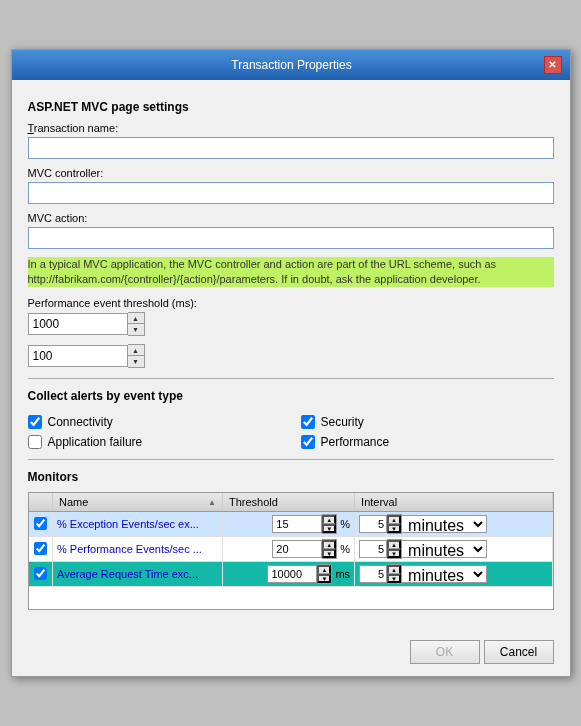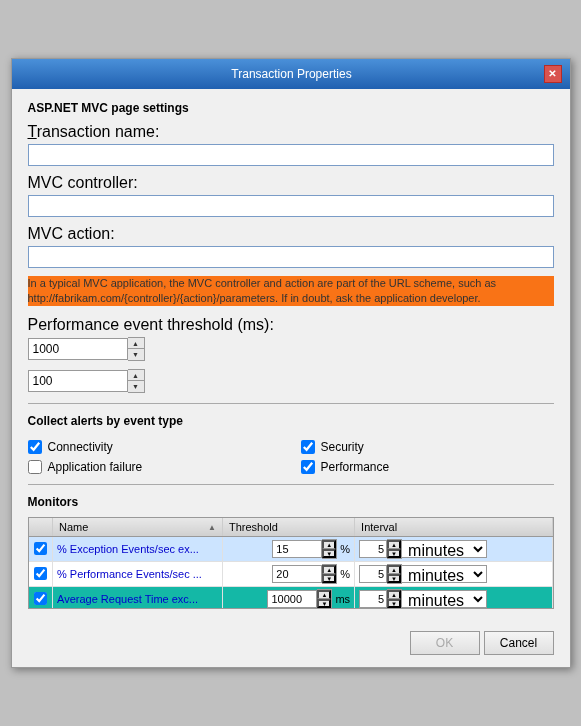--- a/index.html
+++ b/index.html
@@ -40,56 +40,56 @@
       border: 1px solid #b52b27;
       color: white;
       font-size: 10px;
       cursor: pointer;
       display: flex;
       align-items: center;
       justify-content: center;
       font-weight: bold;
     }
     .dialog-body {
-      padding: 12px 16px;
+      padding: 20px 16px;
       background: #f0f0f0;
     }
     .section-header {
       font-weight: bold;
       font-size: 12px;
       margin-bottom: 8px;
       color: #000;
     }
     .form-group {
       margin-bottom: 8px;
     }
     .form-label {
       display: block;
       margin-bottom: 3px;
       color: #000;
-      font-size: 16px;
+      font-size: 11px;
     }
     .form-label u {
       text-decoration: underline;
     }
     .text-input {
       width: 100%;
       height: 22px;
       border: 1px solid #7a9cc7;
       background: white;
       padding: 2px 4px;
       font-size: 12px;
       outline: none;
     }
     .info-text {
       font-size: 11px;
       color: #333;
       line-height: 1.4;
       margin: 6px 0 10px 0;
-      background: #f97316;
+      background: #bef264;
     }
     .spinner-group {
       display: flex;
       align-items: center;
     }
     .spinner-input {
       width: 100px;
       height: 22px;
       border: 1px solid #999;
       background: white;
@@ -141,21 +141,21 @@
       width: 14px;
       height: 14px;
       cursor: pointer;
     }
     .monitors-section {
       margin-top: 8px;
     }
     .monitors-table-wrapper {
       border: 1px solid #999;
       background: white;
-      height: 92px;
+      height: 118px;
       overflow: hidden;
       position: relative;
     }
     .monitors-table {
       width: 100%;
       border-collapse: collapse;
       font-size: 11px;
     }
     .monitors-table th {
       background: linear-gradient(to bottom, #e8e8e8, #d0d0d0);

